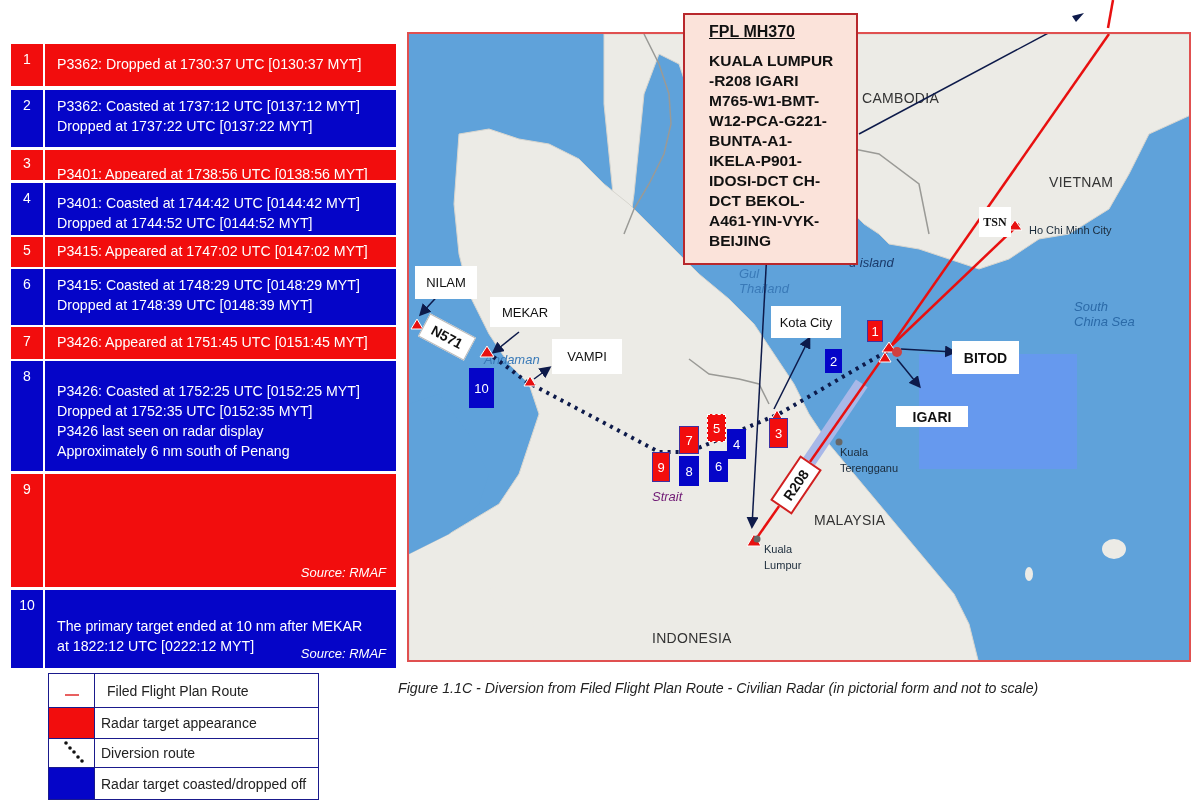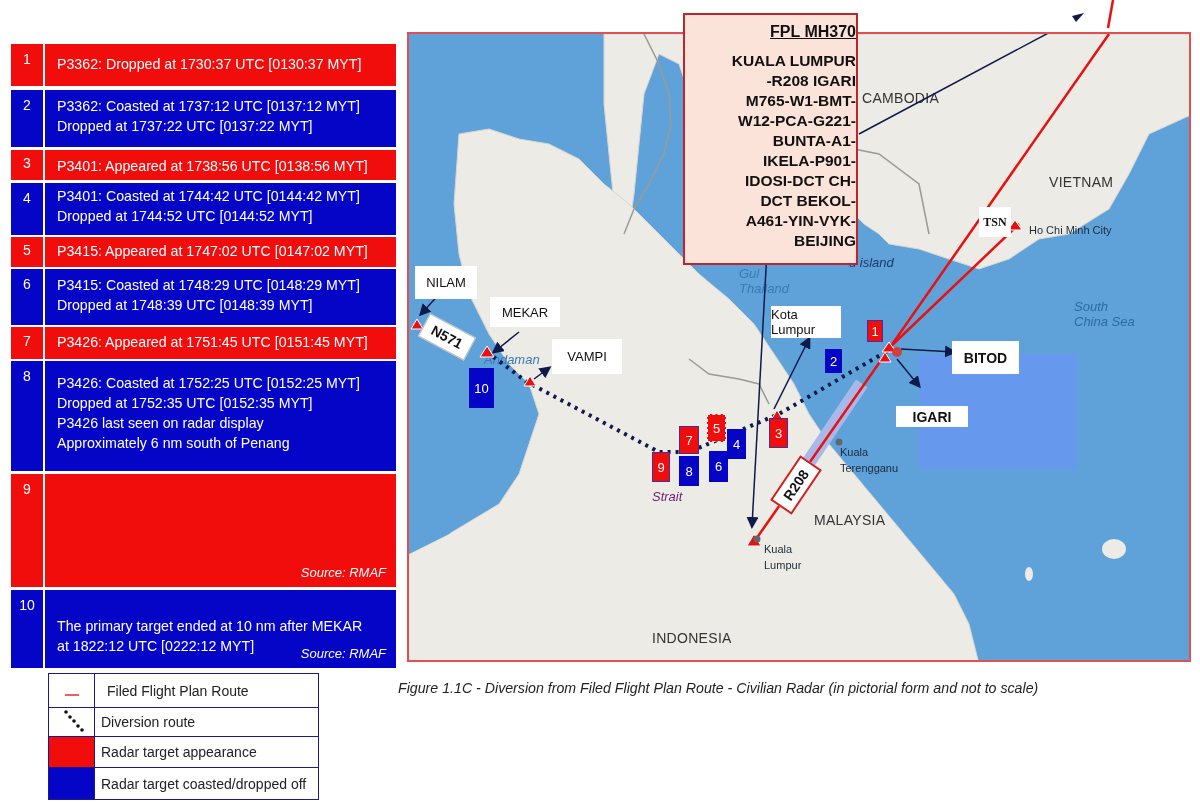--- a/index.html
+++ b/index.html
@@ -10,21 +10,21 @@
   .ev.blue { background:#0505c8; }
   .ev .num { width:34px; flex:0 0 34px; border-right:2px solid #fff; font-size:14px; text-align:center; padding-top:7px; box-sizing:border-box; }
   .ev .txt { flex:1; padding:6px 0 0 12px; font-size:14.2px; line-height:20px; white-space:pre-line; position:relative; }
   .ev .src { position:absolute; right:10px; bottom:4px; font-style:italic; font-size:13px; }
   .legend { position:absolute; left:48px; top:673px; width:271px; border:1.5px solid #1a1a8c; box-sizing:border-box; }
   .lg-row { display:flex; height:31px; border-bottom:1.5px solid #1a1a8c; box-sizing:border-box; }
   .lg-row:last-child { border-bottom:none; }
   .lg-sw { width:46px; flex:0 0 46px; border-right:1.5px solid #1a1a8c; position:relative; box-sizing:border-box; }
   .lg-lbl { padding-left:6px; font-size:14px; color:#222; display:flex; align-items:center; }
   .map { position:absolute; left:407px; top:32px; width:784px; height:630px; border:2px solid #e05050; box-sizing:border-box; background:#5fa2da; overflow:hidden; }
-  .fpl { position:absolute; left:683px; top:13px; width:175px; height:252px; background:#fbe3da; border:2px solid #b8282c; box-sizing:border-box; text-align:right; font-weight:bold; color:#111; z-index:5; }
+  .fpl { position:absolute; left:683px; top:13px; width:175px; height:252px; background:#fbe3da; border:2px solid #b8282c; box-sizing:border-box; text-align:left; font-weight:bold; color:#111; z-index:5;padding-left:24px; }
   .fpl .title { text-decoration:underline; font-size:16px; margin-top:8px; }
   .fpl .route { font-size:15.5px; line-height:20px; margin-top:10px; white-space:pre-line; }
   .caption { position:absolute; left:398px; top:680px; font-style:italic; font-size:14.2px; color:#222; }
   .lbl { position:absolute; background:#fff; color:#111; font-size:13px; display:flex; align-items:center; justify-content:center; z-index:4; }
   .lbl.b { font-weight:bold; font-size:14px; }
   .mk { position:absolute; color:#fff; font-size:13px; display:flex; align-items:center; justify-content:center; box-sizing:border-box; z-index:4; }
   .mk.red { background:#f20d0d; border:1px solid #4030a0; }
   .mk.blue { background:#0505c8; }
   .place { position:absolute; font-size:11px; color:#1a2a3a; z-index:3; }
   .country { position:absolute; font-size:14px; color:#333; letter-spacing:0.3px; z-index:3; }
@@ -39,43 +39,43 @@
     <div class="num">1</div>
     <div class="txt" style="padding-top:10px">P3362: Dropped at 1730:37 UTC [0130:37 MYT]</div>
   </div>
   <div class="ev blue" style="top:46px;height:57px;">
     <div class="num">2</div>
     <div class="txt">P3362: Coasted at 1737:12 UTC [0137:12 MYT]
 Dropped at 1737:22 UTC [0137:22 MYT]</div>
   </div>
   <div class="ev red" style="top:106px;height:30px;">
     <div class="num" style="padding-top:5px">3</div>
-    <div class="txt" style="padding-top:6px">P3401: Appeared at 1738:56 UTC [0138:56 MYT]</div>
+    <div class="txt" style="padding-top:14px">P3401: Appeared at 1738:56 UTC [0138:56 MYT]</div>
   </div>
   <div class="ev blue" style="top:139px;height:52px;">
     <div class="num">4</div>
-    <div class="txt" style="padding-top:3px">P3401: Coasted at 1744:42 UTC [0144:42 MYT]
+    <div class="txt" style="padding-top:10px">P3401: Coasted at 1744:42 UTC [0144:42 MYT]
 Dropped at 1744:52 UTC [0144:52 MYT]</div>
   </div>
   <div class="ev red" style="top:193px;height:30px;">
     <div class="num" style="padding-top:5px">5</div>
     <div class="txt" style="padding-top:4px">P3415: Appeared at 1747:02 UTC [0147:02 MYT]</div>
   </div>
   <div class="ev blue" style="top:225px;height:56px;">
     <div class="num">6</div>
     <div class="txt">P3415: Coasted at 1748:29 UTC [0148:29 MYT]
 Dropped at 1748:39 UTC [0148:39 MYT]</div>
   </div>
   <div class="ev red" style="top:283px;height:32px;">
     <div class="num" style="padding-top:6px">7</div>
     <div class="txt" style="padding-top:5px">P3426: Appeared at 1751:45 UTC [0151:45 MYT]</div>
   </div>
   <div class="ev blue" style="top:317px;height:110px;">
     <div class="num">8</div>
-    <div class="txt" style="padding-top:12px">P3426: Coasted at 1752:25 UTC [0152:25 MYT]
+    <div class="txt" style="padding-top:20px">P3426: Coasted at 1752:25 UTC [0152:25 MYT]
 Dropped at 1752:35 UTC [0152:35 MYT]
 P3426 last seen on radar display
 Approximately 6 nm south of Penang</div>
   </div>
   <div class="ev red" style="top:430px;height:113px;">
     <div class="num">9</div>
     <div class="txt">
       <span class="src">Source: RMAF</span>
     </div>
   </div>
@@ -88,38 +88,38 @@
     </div>
   </div>
 </div>
 
 <div class="legend">
   <div class="lg-row" style="height:34px">
     <div class="lg-sw">
       <div style="position:absolute;left:16px;top:20px;width:14px;height:2px;background:#e86060"></div>
     </div>
     <div class="lg-lbl" style="padding-left:12px">Filed Flight Plan Route</div>
+  </div>
+  <div class="lg-row">
+    <div class="lg-sw" style="background:#f20d0d"></div>
+    <div class="lg-lbl">Radar target appearance</div>
   </div>
   <div class="lg-row" style="height:29px">
     <div class="lg-sw">
       <svg width="44" height="28" style="position:absolute;left:0;top:0">
         <g fill="#111">
             <circle cx="17" cy="4" r="1.8"></circle>
             <circle cx="21" cy="9" r="1.8"></circle>
             <circle cx="25" cy="13" r="1.8"></circle>
             <circle cx="29" cy="18" r="1.8"></circle>
             <circle cx="33" cy="22" r="1.8"></circle>
           </g>
       </svg>
     </div>
     <div class="lg-lbl">Diversion route</div>
-  </div>
-  <div class="lg-row">
-    <div class="lg-sw" style="background:#f20d0d"></div>
-    <div class="lg-lbl">Radar target appearance</div>
   </div>
   <div class="lg-row">
     <div class="lg-sw" style="background:#0505c8"></div>
     <div class="lg-lbl">Radar target coasted/dropped off</div>
   </div>
 </div>
 
 <div class="map">
   <svg width="784" height="630" style="position:absolute;left:0;top:0">
     <g fill="#ecebe6" stroke="#d8d6cf" stroke-width="1">
@@ -202,21 +202,21 @@
     <circle cx="488" cy="318" r="5" fill="#d04040"></circle>
     <circle cx="430" cy="408" r="3.5" fill="#666"></circle>
     <circle cx="348" cy="505" r="3.5" fill="#666"></circle>
     <circle cx="435" cy="200" r="3.5" fill="#666"></circle>
   </svg>
 
   <div class="lbl" style="left:6px;top:232px;width:62px;height:33px">NILAM</div>
   <div class="lbl" style="left:81px;top:263px;width:70px;height:30px">MEKAR</div>
   <div class="lbl" style="left:143px;top:305px;width:70px;height:35px">VAMPI</div>
   <div class="lbl b" style="left:12px;top:290px;width:50px;height:24px;border:1px solid #bbb;transform:rotate(28deg)">N571</div>
-  <div class="lbl" style="left:362px;top:272px;width:70px;height:32px">Kota Lumpur</div>
+  <div class="lbl" style="left:362px;top:272px;width:70px;height:32px">Kota City</div>
   <div class="lbl b" style="left:543px;top:307px;width:67px;height:33px">BITOD</div>
   <div class="lbl b" style="left:487px;top:372px;width:72px;height:21px">IGARI</div>
   <div class="lbl b" style="left:360px;top:438px;width:50px;height:22px;border:2px solid #d02020;transform:rotate(-56deg)">R208</div>
   <div class="lbl b" style="left:570px;top:173px;width:32px;height:30px;font-family:'Liberation Serif',serif;font-size:12px">TSN</div>
 
   <div class="mk red" style="left:458px;top:286px;width:16px;height:22px">1</div>
   <div class="mk blue" style="left:416px;top:315px;width:17px;height:24px">2</div>
   <div class="mk red" style="left:360px;top:384px;width:19px;height:30px">3</div>
   <div class="mk blue" style="left:318px;top:395px;width:19px;height:30px">4</div>
   <div class="mk red" style="left:298px;top:380px;width:19px;height:28px;border:1px dashed #fff">5</div>

